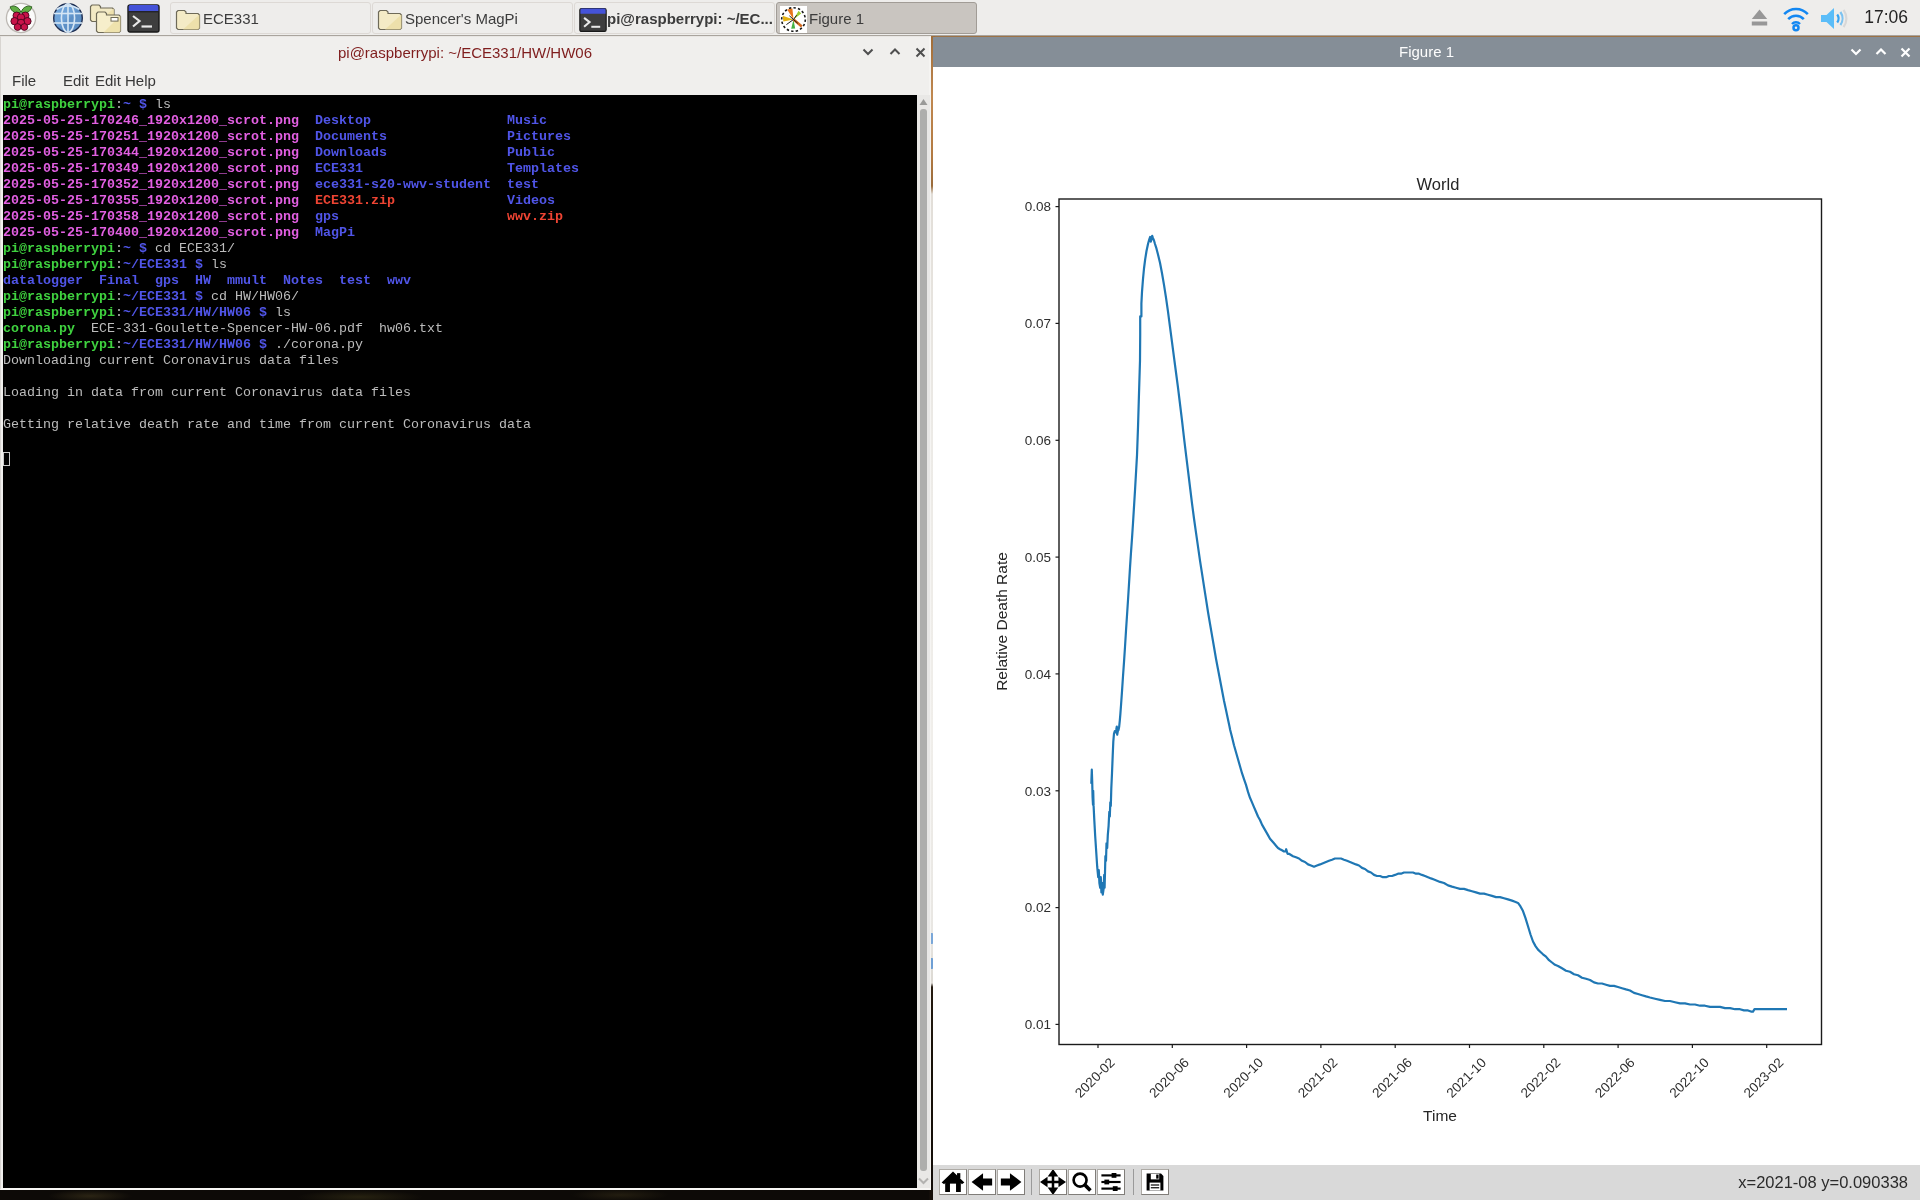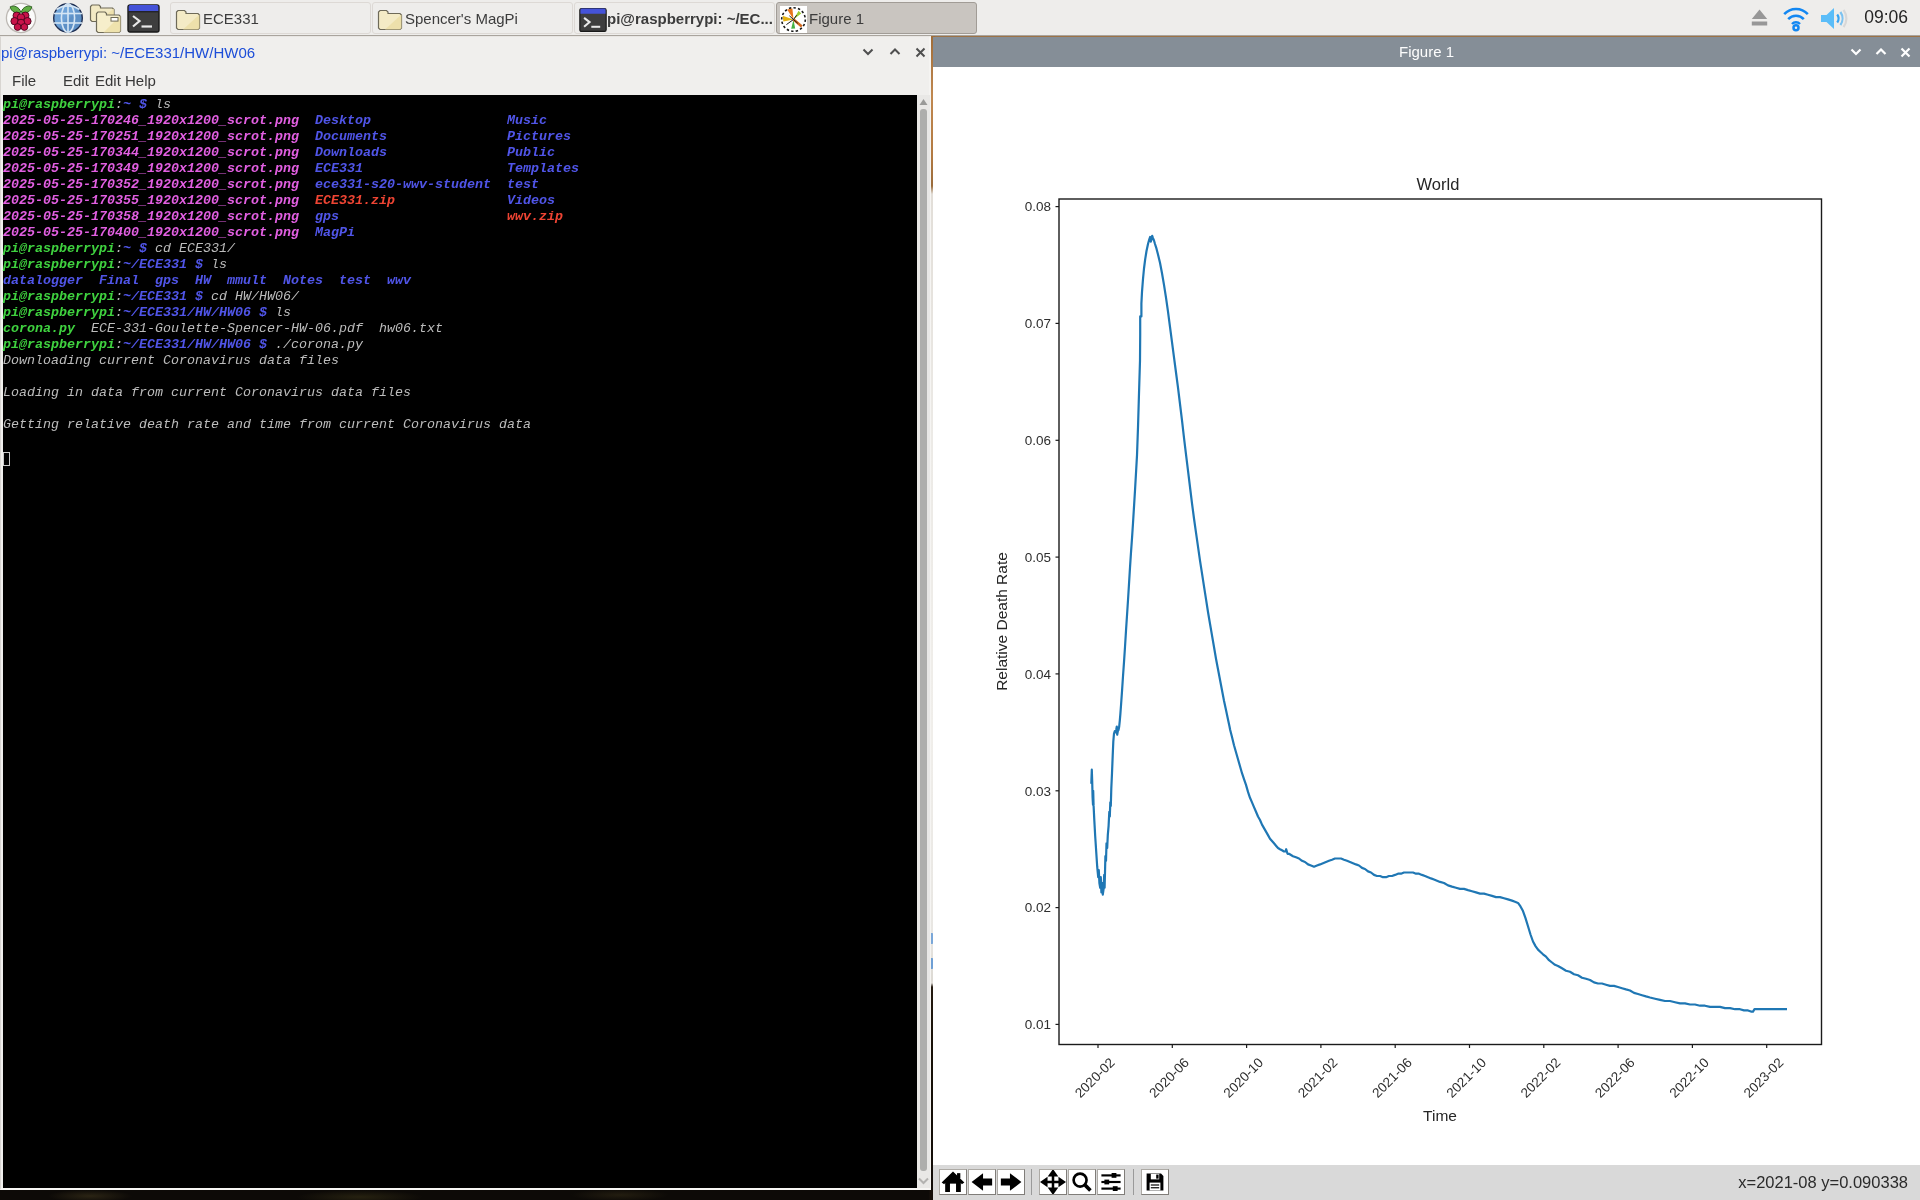--- a/index.html
+++ b/index.html
@@ -26,25 +26,25 @@
   border-radius:3px; font-size:15px; color:#3c3c3c; }
 .tbtn span { position:absolute; left:32px; top:7px; white-space:nowrap; }
 .tbtn svg { position:absolute; left:4px; top:4px; }
 #fig-btn svg { left:3px; top:3px; }
 #fig-btn { background:#c9c5c0; border:1px solid #a19c96; }
 #clock { right:12px; top:7px; font-size:17.5px; color:#242424; position:absolute; }
 
 
 #twin { left:0; top:36px; width:931px; height:1154px; background:#f0efed;
   border-left:1px solid #d8d5d1; border-top:1px solid #e8e6e3; border-right:2px solid #f5f4f2; border-bottom:2px solid #f7f6f4; }
-#ttitle { left:0; top:0; width:100%; height:30px; font-size:15px; color:#1d4ed8;
-  line-height:31px; }
+#ttitle { left:0; top:0; width:100%; height:30px; font-size:15px; color:#7f1d1d;
+  text-align:center; line-height:31px; }
 #tmenu { left:0; top:30px; width:100%; height:28px; font-size:15px; color:#383838;text-decoration:underline; }
 #tmenu span { position:absolute; top:5px; }
-#tscreen { left:2px; top:58px; width:914px; height:1093px; background:#000;font-style:italic; }
+#tscreen { left:2px; top:58px; width:914px; height:1093px; background:#000; }
 #tscroll { left:916px; top:58px; width:13px; height:1093px; background:#e9e8e6; }
 #thumb { left:3px; top:14px; width:7px; height:1062px; background:#aeaeac; border-radius:3px; }
 pre#term { position:absolute; left:0px; top:2px; font-family:"Liberation Mono", monospace;
   font-size:13.333px; line-height:16px; font-weight:bold; color:#bcbcbc; }
 pre#term .w { color:#bcbcbc; font-weight:normal; }
 pre#term .g { color:#3fd23f; }
 pre#term .b { color:#5055e8; }
 pre#term .m { color:#e25fe2; }
 pre#term .r { color:#ee4433; }
 #cursor { left:0px; top:357px; width:7px; height:14px; border:1px solid #c9c9c9; }
@@ -170,21 +170,21 @@
     </g>
   </svg>
   <svg class="abs" style="right:69px;top:6px" width="32" height="25" viewBox="0 0 32 25">
     <path d="M2 9 H7.5 L15 2 V23 L7.5 16 H2 Z" fill="#5bbdf8"></path>
     <g fill="none" stroke-width="2.2">
       <path d="M18.2 8.5 A 6.8 6.8 0 0 1 18.2 16.5" stroke="#36a3f2"></path>
       <path d="M21.4 6 A 11.2 11.2 0 0 1 21.4 19" stroke="#7cc2f0"></path>
       <path d="M24.6 3.8 A 15 15 0 0 1 24.6 21.2" stroke="#d8d8d8"></path>
     </g>
   </svg>
-  <span id="clock">09:06</span>
+  <span id="clock">17:06</span>
 </div>
 
 <div class="abs" id="twin">
   <div class="abs" id="ttitle">pi@raspberrypi: ~/ECE331/HW/HW06</div>
   <svg class="abs" style="left:861px;top:11px" width="12" height="8" viewBox="0 0 12 8">
       <path d="M1.5 1.5 L6 6 L10.5 1.5" stroke="#4f4f4f" stroke-width="2" fill="none"></path>
     </svg>
   <svg class="abs" style="left:888px;top:11px" width="12" height="8" viewBox="0 0 12 8">
       <path d="M1.5 6 L6 1.5 L10.5 6" stroke="#4f4f4f" stroke-width="2" fill="none"></path>
     </svg>

